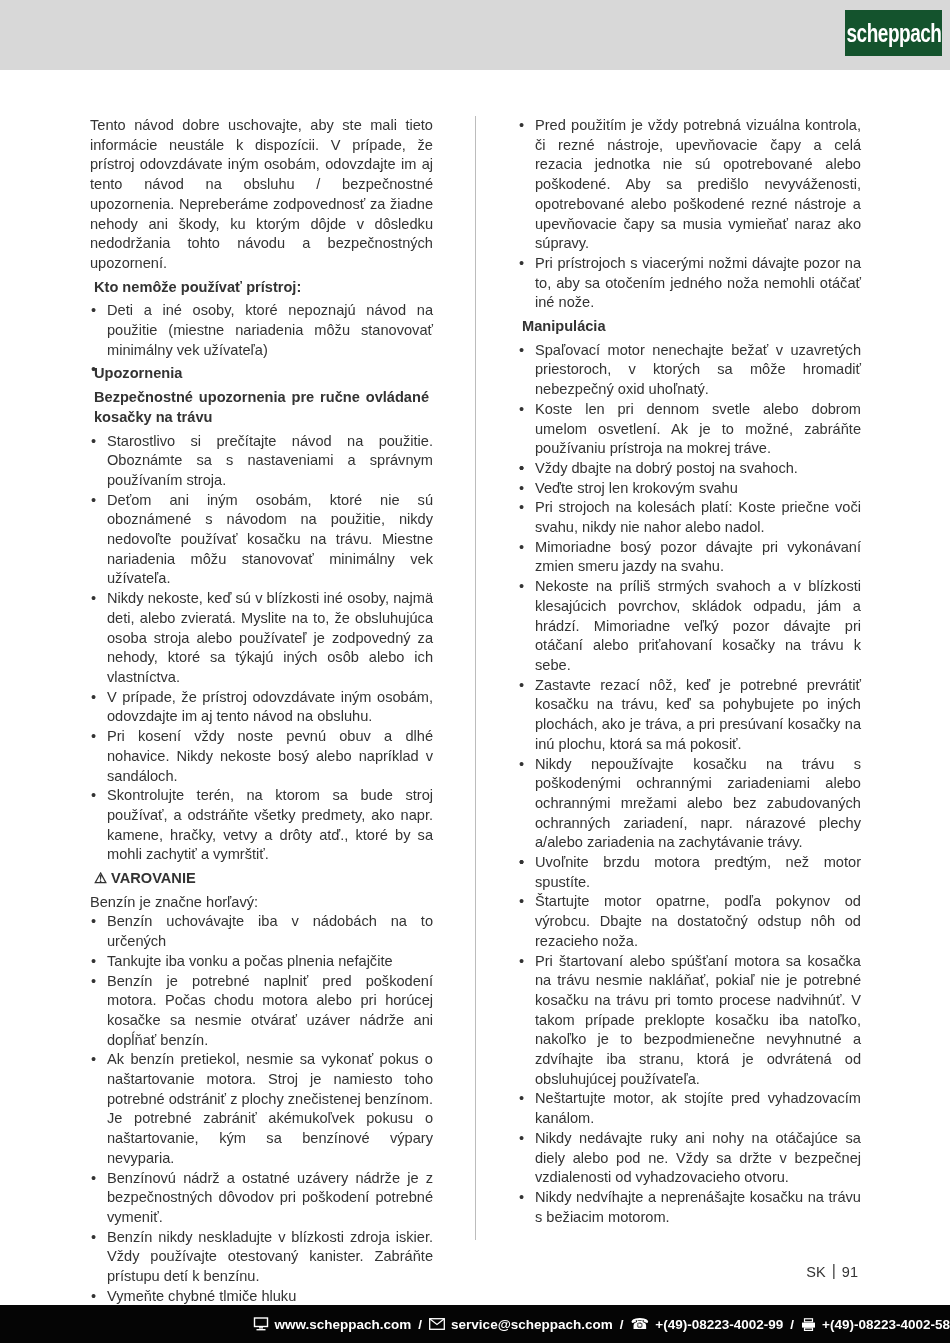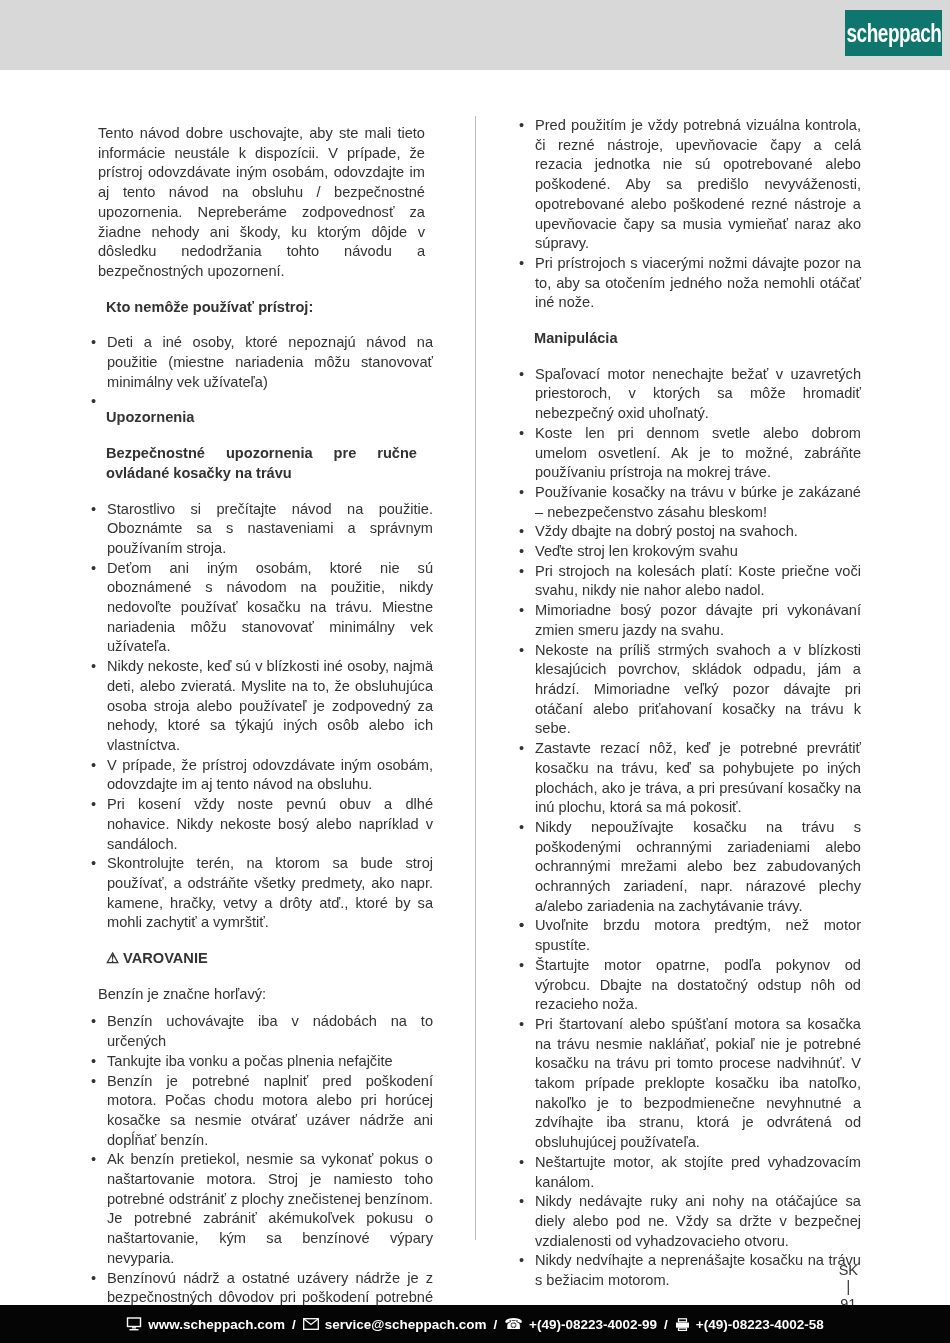--- a/index.html
+++ b/index.html
@@ -2,51 +2,51 @@
 <html lang="sk"><head>
 <meta charset="utf-8">
 <style>
   html,body{margin:0;padding:0;}
   body{
     width:950px;height:1343px;background:#ffffff;position:relative;
     font-family:"Liberation Sans", sans-serif;overflow:hidden;
   }
   .header-bar{position:absolute;top:0;left:0;width:950px;height:70px;background:#d8d8d8;}
   .logo-box{
-    position:absolute;top:10px;right:8px;width:97px;height:46px;background:#0f766e;
+    position:absolute;top:10px;right:8px;width:97px;height:46px;background:#14532d;
     display:flex;align-items:center;justify-content:center;
   }
   .logo-box span{
     color:#fff;font-weight:bold;font-size:20px;letter-spacing:-0.5px;
     transform:scaleY(1.25) scaleX(0.95);
   }
   .content{
     position:absolute;top:116px;left:90px;width:771px;
     display:flex;justify-content:space-between;
   }
   .col{
     width:343px;font-size:14.6px;line-height:19.7px;color:#333;
     text-align:justify;hyphens:auto;-webkit-hyphens:auto;
   }
   .divider{position:absolute;top:116px;left:475px;width:1px;height:1124px;background:#bcbcbc;}
-  p.para{margin:8px;}
-  p.heading{margin:16px;font-weight:bold;}
+  p.para{margin:0;}
+  p.heading{margin:4px;font-weight:bold;}
   .gap{margin-top:20px;}
   ul.bullets{margin:0;padding:0;list-style:none;}
   ul.bullets li{position:relative;padding-left:17px;margin:0;}
   ul.bullets .bchar{position:absolute;left:1px;top:0;}
   .warn{font-weight:bold;margin-right:4px;}
   .page-marker{
     position:absolute;top:1262px;right:92px;font-size:14.5px;color:#333;
-    display:flex;align-items:center;flex-direction:column;
+    display:flex;align-items:flex-end;
   }
   .pm-sep{margin:0 6px;font-size:16px;font-weight:300;color:#444;}
   .footer-bar{
     position:absolute;top:1305px;left:0;width:950px;height:38px;background:#050505;
-    color:#fff;display:flex;align-items:center;justify-content:center;
+    color:#fff;display:flex;align-items:center;justify-content:flex-end;
     font-size:13.5px;font-weight:bold;white-space:nowrap;
   }
   .footer-item{display:inline-flex;align-items:center;}
   .f-icon{display:inline-flex;align-items:center;margin-right:6px;font-size:15px;font-weight:normal;}
   .f-icon svg{display:block;}
   .fsep{margin:0 7px;}
 </style>
 </head>
 <body>
 
@@ -89,21 +89,21 @@
       </div>
     <div class="col" id="right-col">
         <ul class="bullets">
           <li><span class="bchar">•</span><span>Pred použitím je vždy potrebná vizuálna kontrola, či rezné nástroje, upevňovacie čapy a celá rezacia jednotka nie sú opotrebované alebo poškodené. Aby sa predišlo nevyváženosti, opotrebované alebo poškodené rezné nástroje a upevňovacie čapy sa musia vymieňať naraz ako súpravy.</span></li>
           <li><span class="bchar">•</span><span>Pri prístrojoch s viacerými nožmi dávajte pozor na to, aby sa otočením jedného noža nemohli otáčať iné nože.</span></li>
         </ul>
         <p class="heading gap">Manipulácia</p>
         <ul class="bullets">
           <li><span class="bchar">•</span><span>Spaľovací motor nenechajte bežať v uzavretých priestoroch, v ktorých sa môže hromadiť nebezpečný oxid uhoľnatý.</span></li>
           <li><span class="bchar">•</span><span>Koste len pri dennom svetle alebo dobrom umelom osvetlení. Ak je to možné, zabráňte používaniu prístroja na mokrej tráve.</span></li>
-          <li><span class="bchar">•</span><span>Používanie kosačky na trávu v búrke je zakázané – nebezpečenstvo zásahu bleskom!</span></li>
+          <li><span class="bchar">•</span></li>
           <li><span class="bchar">•</span><span>Vždy dbajte na dobrý postoj na svahoch.</span></li>
           <li><span class="bchar">•</span><span>Veďte stroj len krokovým svahu</span></li>
           <li><span class="bchar">•</span><span>Pri strojoch na kolesách platí: Koste priečne voči svahu, nikdy nie nahor alebo nadol.</span></li>
           <li><span class="bchar">•</span><span>Mimoriadne bosý pozor dávajte pri vykonávaní zmien smeru jazdy na svahu.</span></li>
           <li><span class="bchar">•</span><span>Nekoste na príliš strmých svahoch a v blízkosti klesajúcich povrchov, skládok odpadu, jám a hrádzí. Mimoriadne veľký pozor dávajte pri otáčaní alebo priťahovaní kosačky na trávu k sebe.</span></li>
           <li><span class="bchar">•</span><span>Zastavte rezací nôž, keď je potrebné prevrátiť kosačku na trávu, keď sa pohybujete po iných plochách, ako je tráva, a pri presúvaní kosačky na inú plochu, ktorá sa má pokosiť.</span></li>
           <li><span class="bchar">•</span><span>Nikdy nepoužívajte kosačku na trávu s poškodenými ochrannými zariadeniami alebo ochrannými mrežami alebo bez zabudovaných ochranných zariadení, napr. nárazové plechy a/alebo zariadenia na zachytávanie trávy.</span></li>
           <li><span class="bchar">•</span></li>
           <li><span class="bchar">•</span><span>Uvoľnite brzdu motora predtým, než motor spustíte.</span></li>
           <li><span class="bchar">•</span><span>Štartujte motor opatrne, podľa pokynov od výrobcu. Dbajte na dostatočný odstup nôh od rezacieho noža.</span></li>

